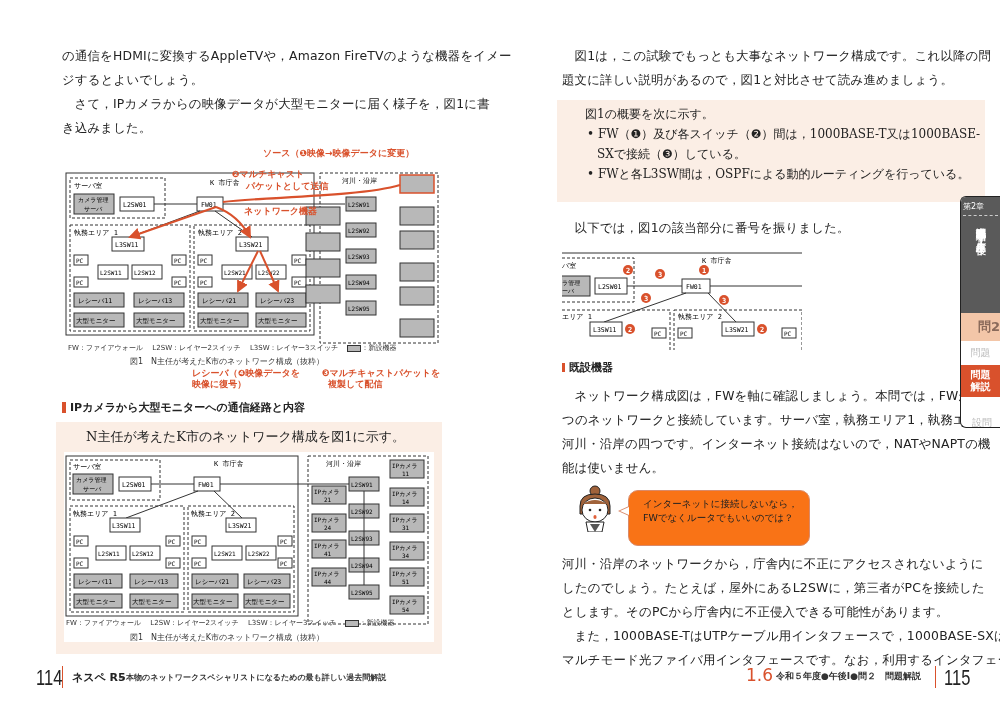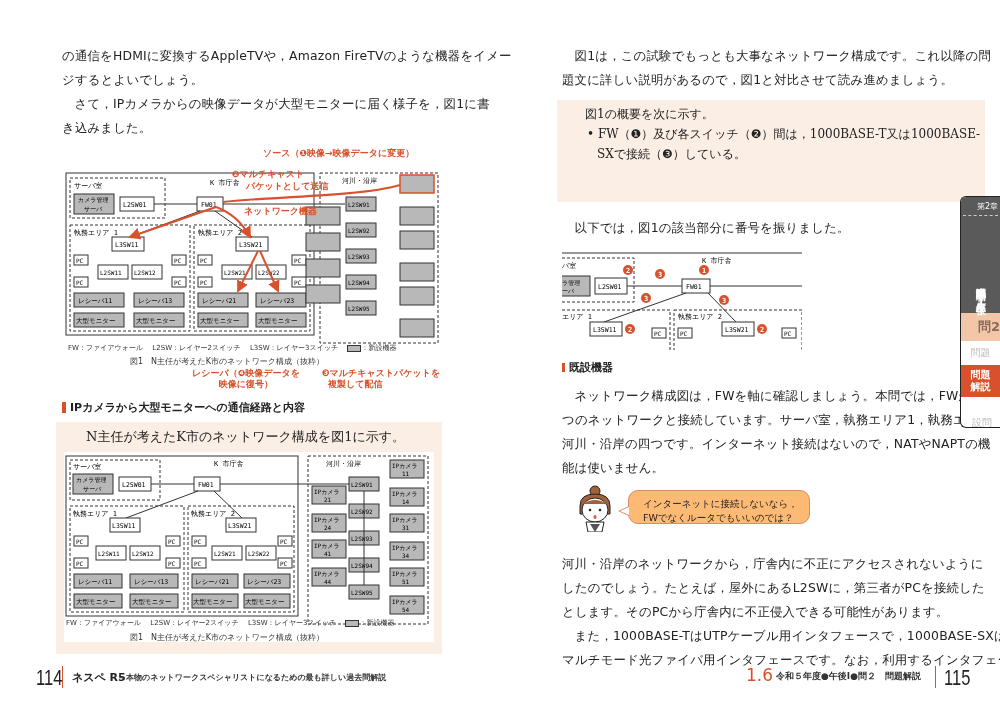--- a/index.html
+++ b/index.html
@@ -131,21 +131,21 @@
 <div class="abs" style="left:232px;top:168px;font-size:9px;color:#d9512c;font-weight:bold">❷マルチキャスト</div>
 <div class="abs" style="left:246px;top:180px;font-size:9px;color:#d9512c;font-weight:bold">パケットとして送信</div>
 <div class="abs" style="left:244px;top:205px;font-size:9px;color:#d9512c;font-weight:bold">ネットワーク機器</div>
 <div class="abs" style="left:68px;top:343px;font-size:7px;color:#333;white-space:nowrap">
   <span>FW：ファイアウォール</span>　
   <span>L2SW：レイヤー2スイッチ</span>　
   <span>L3SW：レイヤー3スイッチ</span>　
   <span style="display:inline-block;width:14px;height:7px;background:#b8b8b8;border:1px solid #333;vertical-align:middle"></span><span>：新設機器</span>
 </div>
 <div class="abs" style="left:130px;top:356px;font-size:8px;color:#333">図1　N主任が考えたK市のネットワーク構成（抜粋）</div>
-<div class="abs" style="left:192px;top:368px;font-size:9px;color:#d9512c;font-weight:bold;line-height:11px;text-align:center">
+<div class="abs" style="left:192px;top:368px;font-size:9px;color:#d9512c;font-weight:bold;line-height:11px;text-align:left">
   <div>レシーバ（❹映像データを</div>
   <div>映像に復号）</div>
 </div>
 <div class="abs" style="left:322px;top:368px;font-size:9px;color:#d9512c;font-weight:bold;line-height:11px">
   <div>❸マルチキャストパケットを</div>
   <div style="padding-left:6px">複製して配信</div>
 </div>
 
 <div class="abs sec-title" style="left:62px;top:400px">
   <span class="bar"></span>
@@ -279,20 +279,21 @@
 <div class="abs" style="left:72px;top:670px;font-size:11px;font-weight:bold">ネスペ R5</div>
 <div class="abs" style="left:118px;top:672px;font-size:8px;font-weight:bold;color:#333">～本物のネットワークスペシャリストになるための最も詳しい過去問解説</div>
 
 <div class="abs p" style="left:562px;top:44px">　図1は，この試験でもっとも大事なネットワーク構成です。これ以降の問</div>
 <div class="abs p" style="left:562px;top:68px">題文に詳しい説明があるので，図1と対比させて読み進めましょう。</div>
 
 <div class="abs box-peach serif" style="left:557px;top:100px;width:428px;height:102px;font-size:12px;line-height:20px;padding:4px 0 0 10px">
   <div style="padding-left:18px">図1の概要を次に示す。</div>
   <div style="padding-left:20px">• FW（❶）及び各スイッチ（❷）間は，1000BASE-T又は1000BASE-</div>
   <div style="padding-left:30px">SXで接続（❸）している。</div>
+  <div style="padding-left:20px">• FWと各L3SW間は，OSPFによる動的ルーティングを行っている。</div>
 </div>
 
 <div class="abs p" style="left:562px;top:216px">　以下では，図1の該当部分に番号を振りました。</div>
 
 <div class="abs" style="left:562px;top:246px;width:240px;height:104px;overflow:hidden">
 <svg width="240" height="104" viewBox="0 0 240 104" xmlns="http://www.w3.org/2000/svg">
   <line x1="0" y1="7" x2="240" y2="7" stroke="#333"></line>
   <text x="140" y="17" font-size="7">K 市庁舎</text>
   <rect x="-10" y="12" width="82" height="44" fill="none" stroke="#333" stroke-dasharray="3,2"></rect>
   <text x="0" y="22" font-size="7">バ室</text>
@@ -356,40 +357,40 @@
   <path d="M8,22 Q8,10 23,10 Q38,10 38,22 L38,30 L8,30 z" fill="#a0623a" stroke="#222" stroke-width="1"></path>
   <ellipse cx="23" cy="26" rx="13" ry="12" fill="#fff" stroke="#222" stroke-width="1"></ellipse>
   <path d="M11,20 Q23,12 35,20" fill="#a0623a"></path>
   <circle cx="18" cy="26" r="1.3" fill="#222"></circle>
       <circle cx="28" cy="26" r="1.3" fill="#222"></circle>
   <ellipse cx="23" cy="33" rx="1.6" ry="2" fill="#e0603a"></ellipse>
   <path d="M14,38 L16,48 L30,48 L32,38 Z" fill="#fff" stroke="#222" stroke-width="1"></path>
   <path d="M18,40 L23,48 L28,40" fill="#555"></path>
 </svg>
 </div>
-<div class="abs" style="left:628px;top:490px;width:182px;height:34px;border:1px solid #d98a6a;border-radius:10px;background:#fdba74;font-size:9.5px;line-height:14px;padding:6px 0 0 14px;color:#222">
+<div class="abs" style="left:628px;top:490px;width:182px;height:56px;border:1px solid #d98a6a;border-radius:10px;background:#f97316;font-size:9.5px;line-height:14px;padding:6px 0 0 14px;color:#222">
   <div>インターネットに接続しないなら，</div>
   <div>FWでなくルータでもいいのでは？</div>
 </div>
 <div class="abs" style="left:618px;top:506px;width:0;height:0;border-top:5px solid transparent;border-bottom:5px solid transparent;border-right:11px solid #d98a6a"></div>
 <div class="abs" style="left:620px;top:507px;width:0;height:0;border-top:4px solid transparent;border-bottom:4px solid transparent;border-right:9px solid #fff"></div>
 
 <div class="abs p" style="left:562px;top:552px">河川・沿岸のネットワークから，庁舎内に不正にアクセスされないように</div>
 <div class="abs p" style="left:562px;top:576px">したのでしょう。たとえば，屋外にあるL2SWに，第三者がPCを接続した</div>
 <div class="abs p" style="left:562px;top:600px">とします。そのPCから庁舎内に不正侵入できる可能性があります。</div>
 <div class="abs p" style="left:562px;top:624px">　また，1000BASE-TはUTPケーブル用インタフェースで，1000BASE-SXは</div>
 <div class="abs p" style="left:562px;top:648px">マルチモード光ファイバ用インタフェースです。なお，利用するインタフェー</div>
 
 <div class="abs" style="left:746px;top:665px;font-size:17px;color:#d9512c">1.6</div>
 <div class="abs" style="left:776px;top:670px;font-size:9px;font-weight:bold;color:#333">令和５年度●午後Ⅰ●問２　問題解説</div>
 <div class="abs" style="left:935px;top:666px;width:1px;height:22px;background:#d9512c"></div>
 <div class="abs footer-num" style="left:944px;top:665px">115</div>
 
 <div class="abs" style="left:960px;top:196px;width:40px;height:232px;border:1.5px solid #222;border-right:none;border-radius:6px 0 0 6px;overflow:hidden;background:#fff">
-  <div style="background:#5a5a5a;color:#fff;height:116px;padding:4px 2px;font-size:8px;text-align:right">
+  <div style="background:#5a5a5a;color:#fff;height:116px;padding:4px 2px;font-size:8px;text-align:left">
     <div style="border-bottom:1px dashed #ccc;padding-bottom:3px">第2章</div>
     <div style="writing-mode:vertical-rl;font-size:10px;font-weight:bold;margin:4px auto 0;height:88px;line-height:12px">過去問解説 令和５年度 午後Ⅰ</div>
   </div>
   <div style="background:#f3c6a8;color:#8a6a5a;height:28px;line-height:28px;font-size:13px;font-weight:bold;text-align:right">問2</div>
   <div style="color:#bbb;height:24px;line-height:24px;font-size:10px;text-align:center">問題</div>
   <div style="background:#d9512c;color:#fff;height:32px;font-size:10px;font-weight:bold;text-align:center;padding:4px 8px;line-height:12px">問題解説</div>
   <div style="color:#bbb;height:32px;font-size:10px;text-align:right;padding:20px 8px;line-height:12px">設問解説</div>
 </div>
 
 </body></html>

